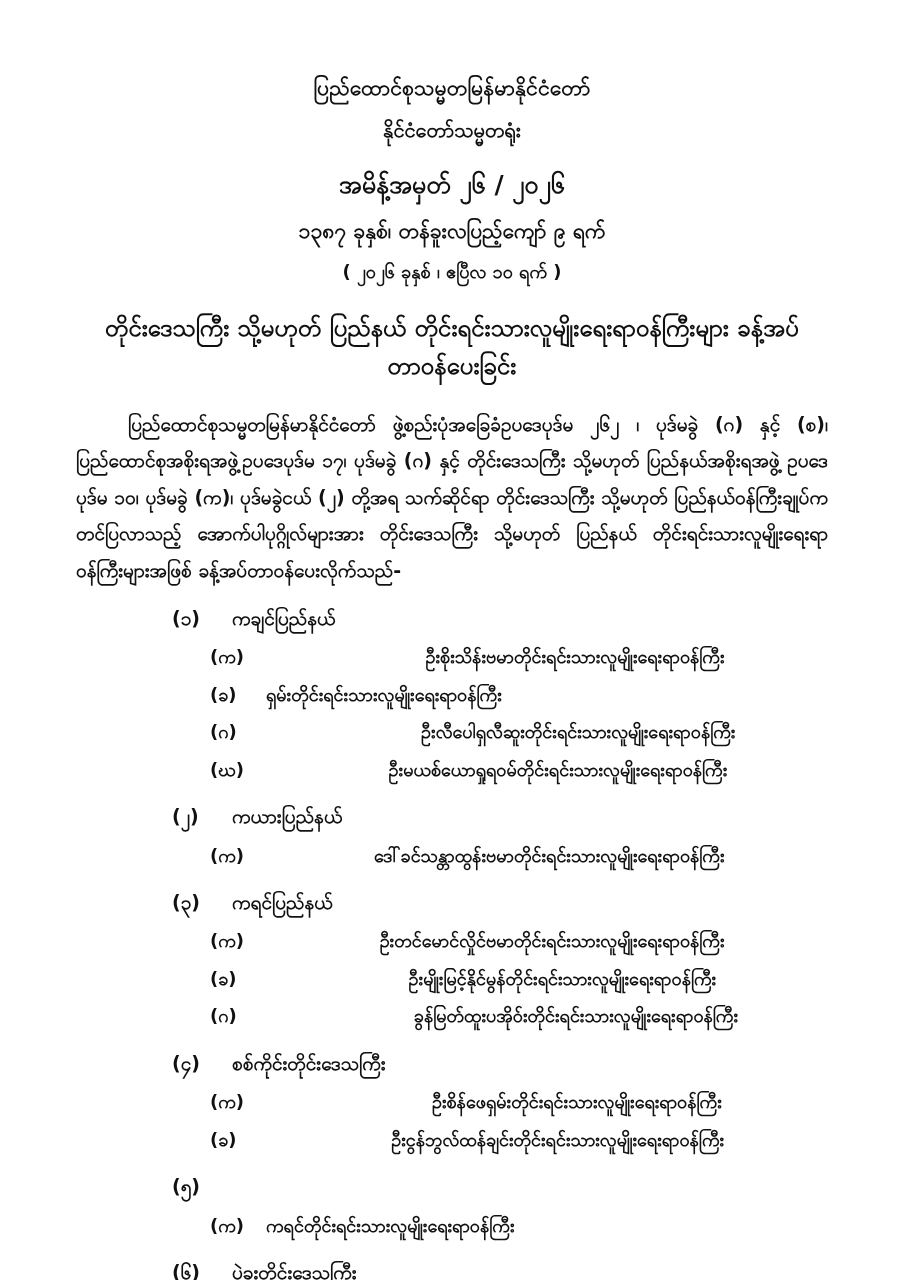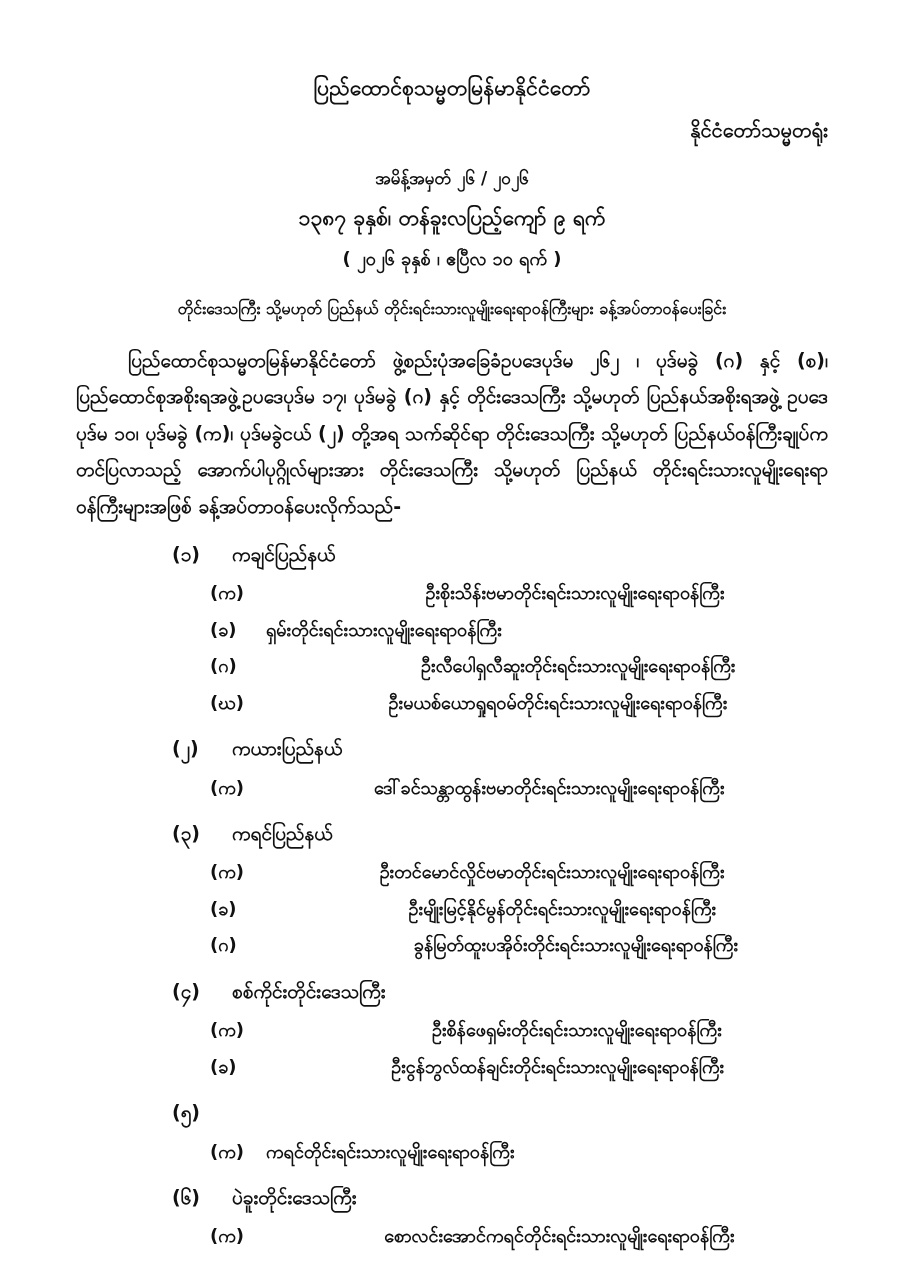--- a/index.html
+++ b/index.html
@@ -31,43 +31,42 @@
     font-size: 21px;
     font-weight: bold;
     line-height: 1.55;
     letter-spacing: 0.2px;
   }
   .line-sub {
     font-size: 20px;
     font-weight: bold;
     line-height: 1.6;
     margin-top: 9px;
-    text-align: right;
   }
   .line-num {
-    font-size: 17px;
+    font-size: 25px;
     font-weight: bold;
     margin-top: 19px;
     line-height: 1.6;
     text-align: center;
   }
   .line-date1 {
     font-size: 21px;
     font-weight: bold;
     margin-top: 10px;
     line-height: 1.6;
   }
   .line-date2 {
     font-size: 18px;
     font-weight: bold;
     margin-top: 10px;
     line-height: 1.6;
   }
   .subject {
-    font-size: 16px;
+    font-size: 24px;
     font-weight: bold;
     margin-top: 22px;
     line-height: 1.6;
     text-align: center;
   }
   .body-para {
     font-size: 19px;
     font-weight: bold;
     line-height: 1.92;
     text-align: justify;
@@ -112,20 +111,21 @@
     flex: none;
     text-align: left;
   }
   .person-name {
     width: 220px;
     flex: none;
     text-align: right;
   }
   .person-post {
     flex: 1;
+    font-family: Liberation Serif, serif;
   }
   .first-person-row {
     margin-top: 7px;
   }
 </style>
 </head>
 <body>
 
 <div class="page">
   <div class="inner">

